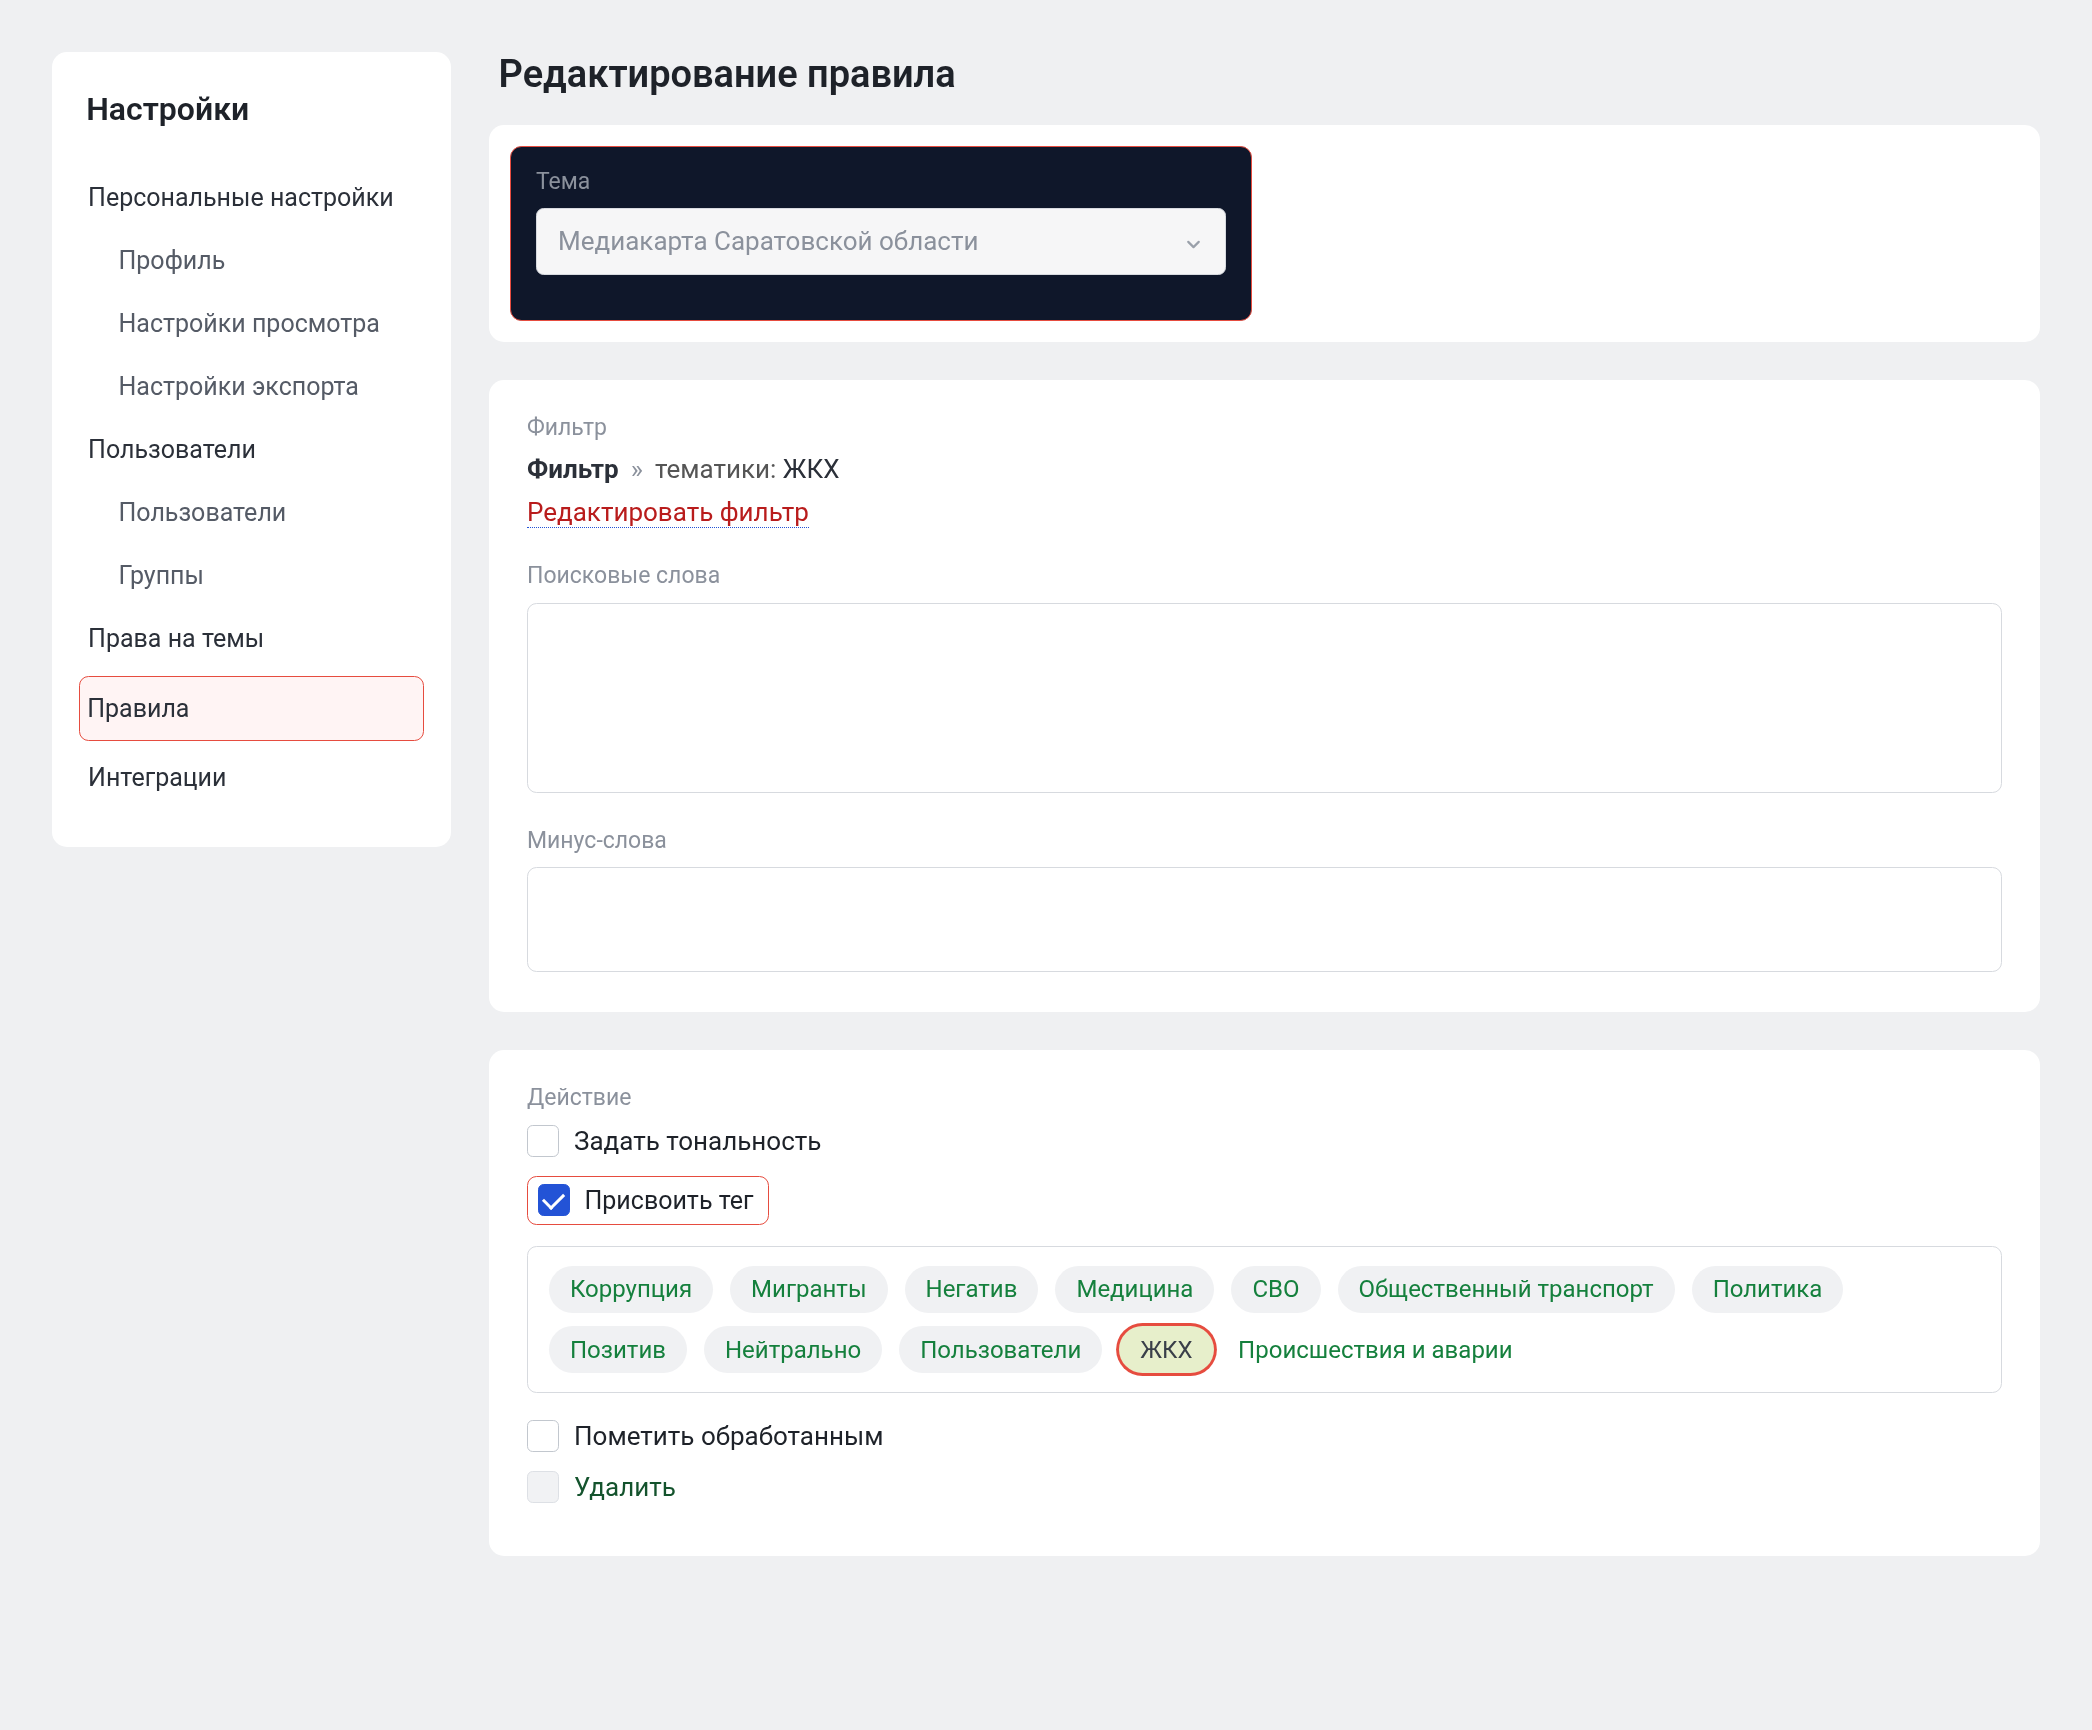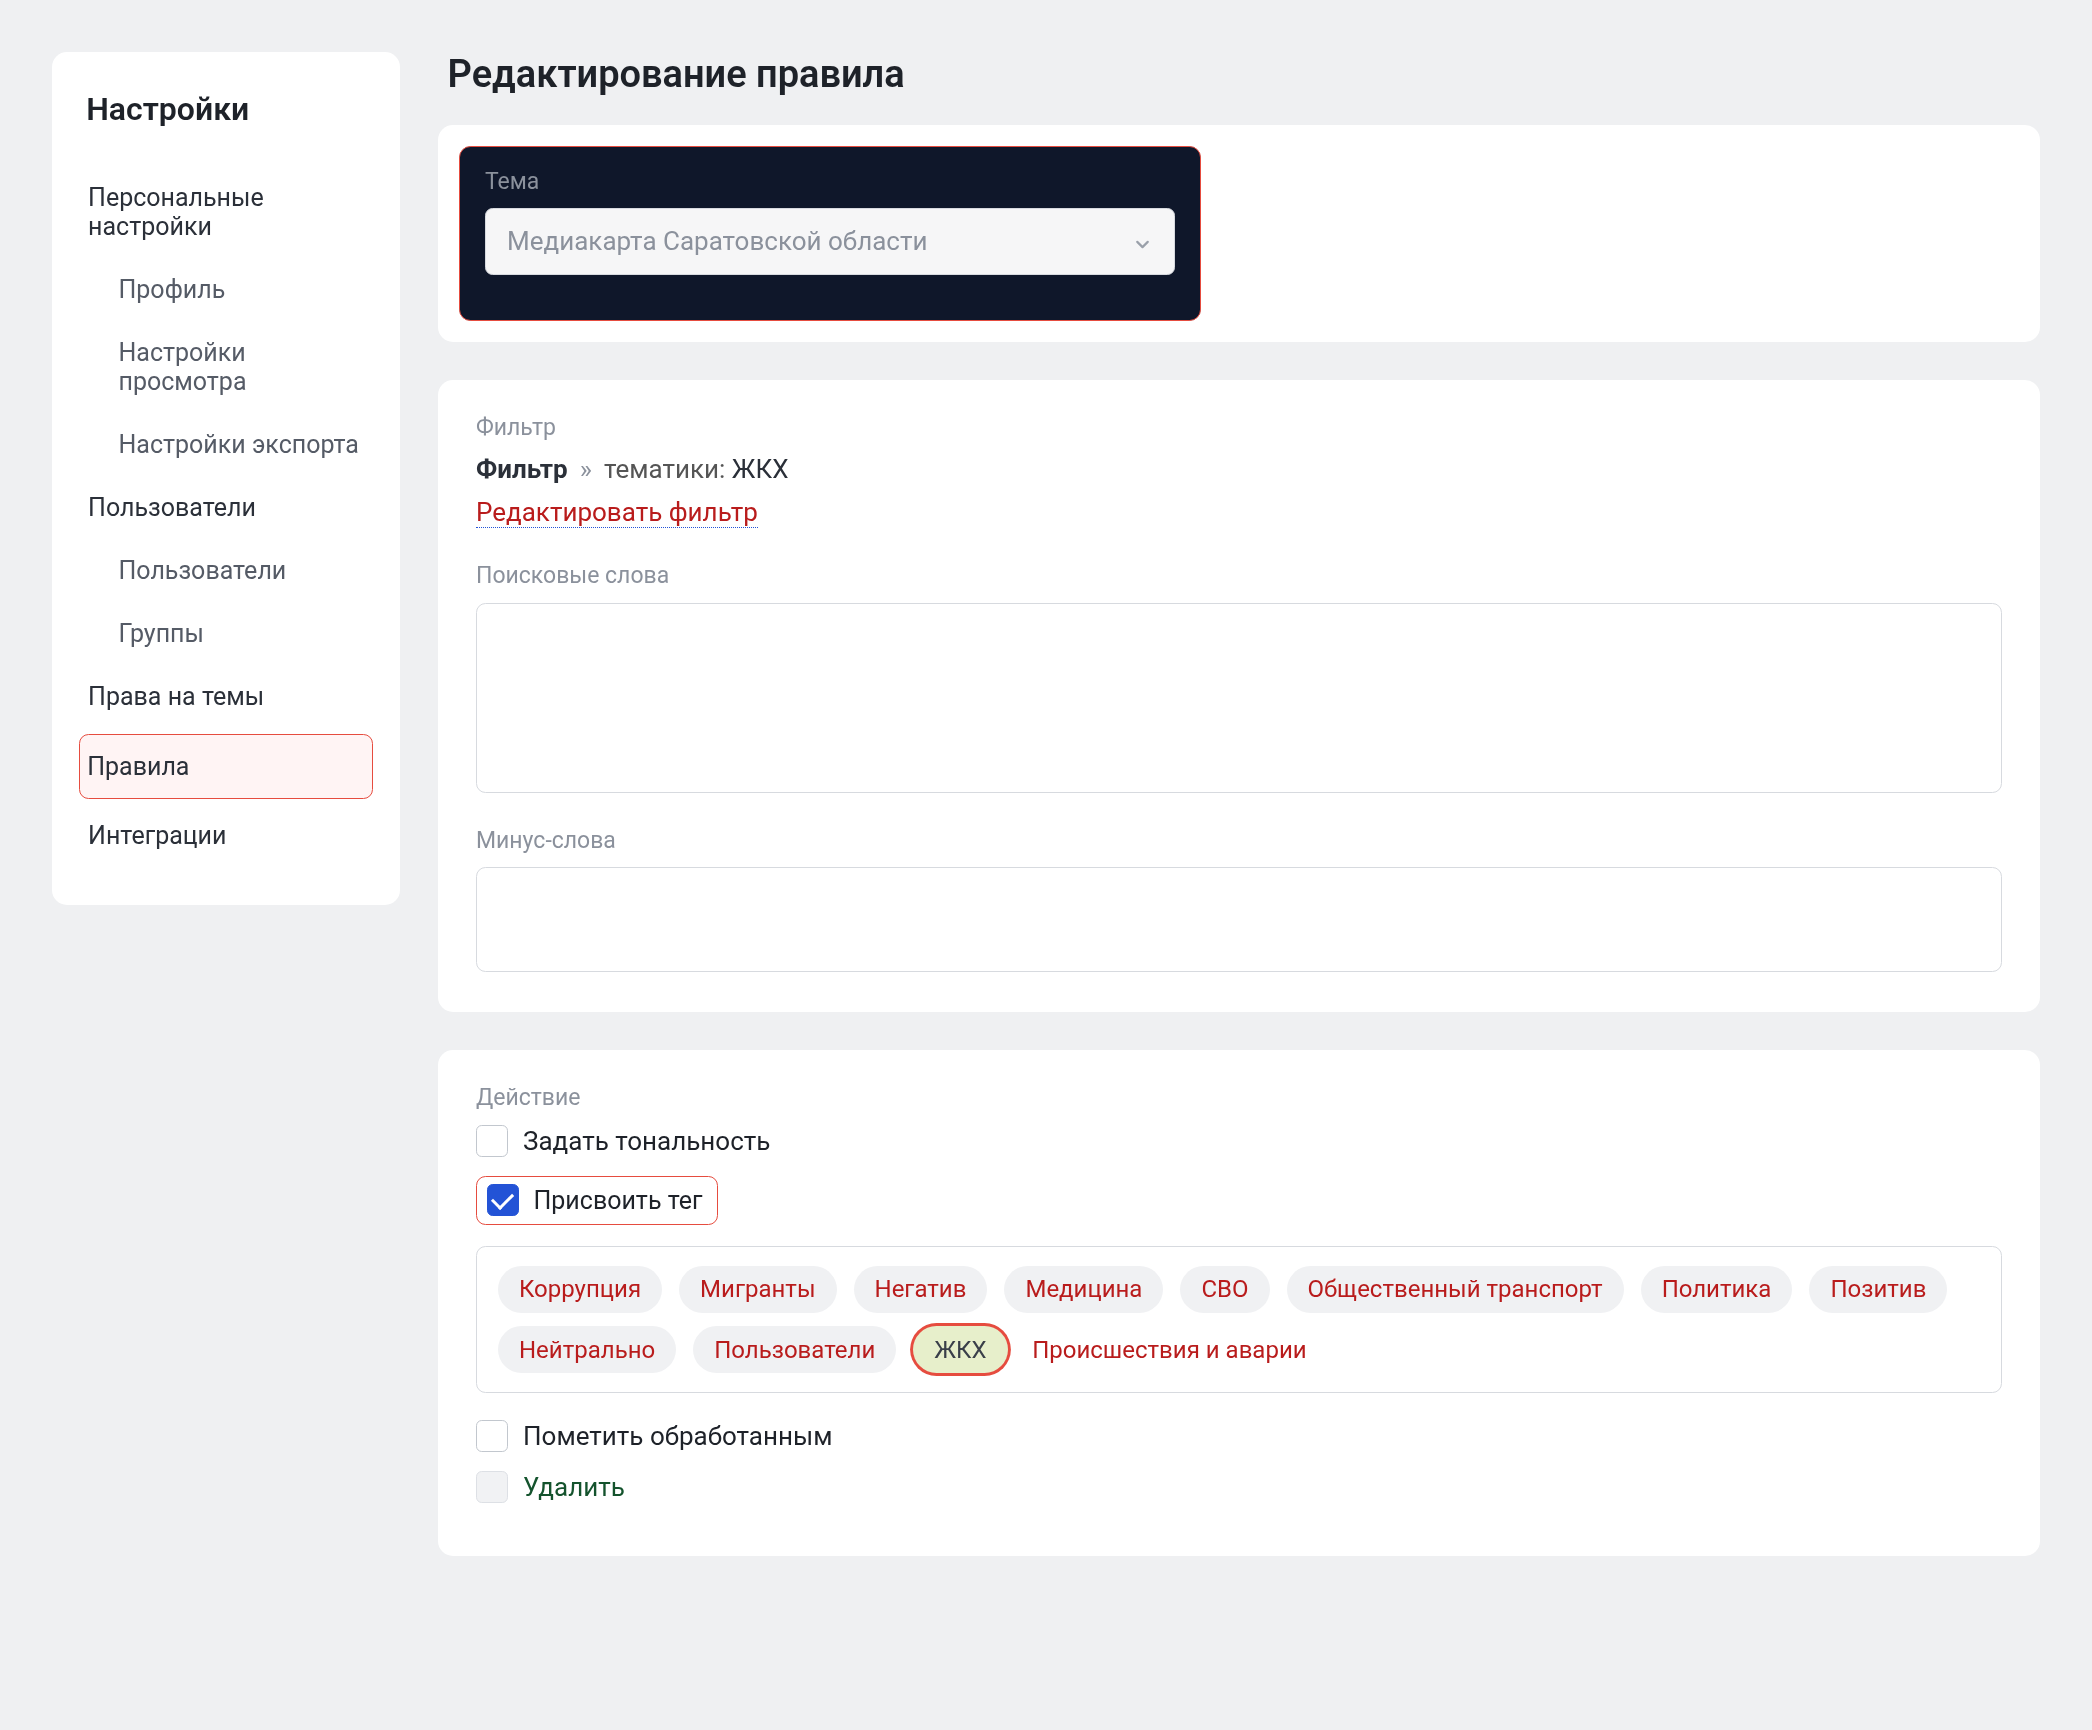--- a/index.html
+++ b/index.html
@@ -12,21 +12,21 @@
     display: flex;
     align-items: flex-start;
     padding: 52px 52px 52px 52px;
     gap: 38px;
   }
 
   
   .sidebar {
     background: #ffffff;
     border-radius: 15px;
-    width: 348px;
+    width: 399px;
     padding: 38px 28.5px 38px 28.5px;
     flex-shrink: 0;
   }
   .sidebar h2 {
     font-size: 32px;
     font-weight: 600;
     margin-bottom: 38px;
     padding-left: 5.7px;
   }
   .nav-item {
@@ -182,21 +182,21 @@
     display: flex;
     flex-wrap: wrap;
     gap: 13.3px 17px;
     margin-bottom: 27px;
   }
   .tag {
     background: #f0f1f3;
     border-radius: 950px;
     padding: 9.5px 21px;
     font-size: 24px;
-    color: #b91c1c;
+    color: #15803d;
     cursor: pointer;
   }
   .tag.selected {
     background: #e7efcb;
     color: #3a3f49;
     position: relative;
   }
   .tag.selected.ringed {
     box-shadow: 0 0 0 2.9px #e64c3f;
   }

